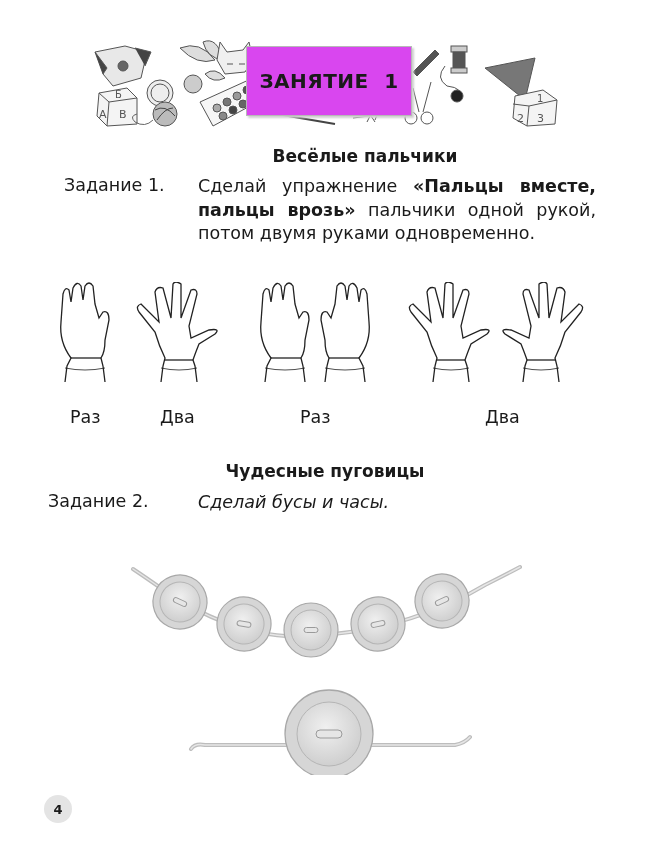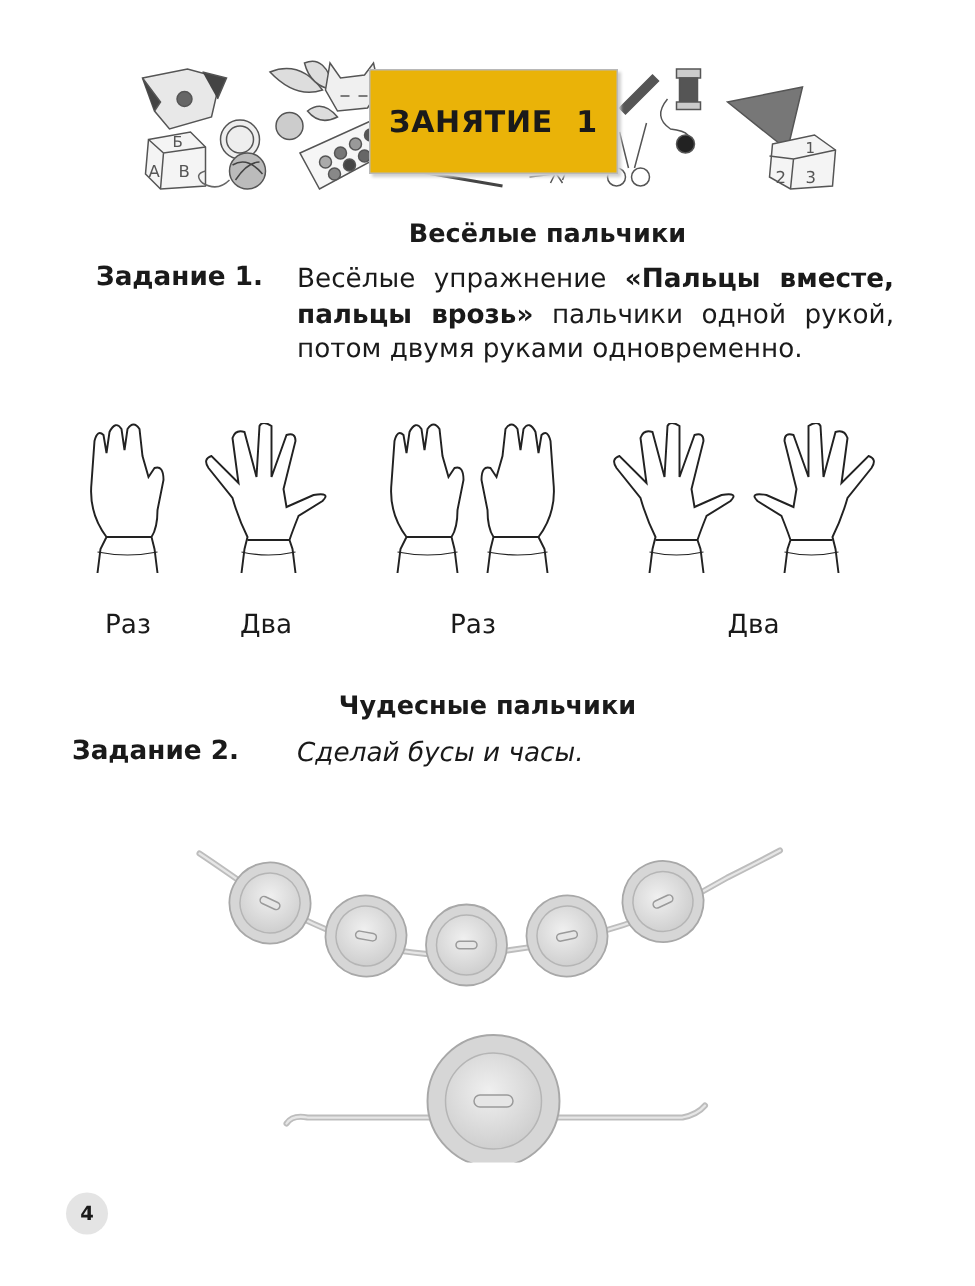--- a/index.html
+++ b/index.html
@@ -1,26 +1,26 @@
 <!DOCTYPE html>
 <html><head>
   <meta charset="utf-8">
   <style>
     html, body { margin: 0; padding: 0; background: #ffffff; }
     body { width: 650px; height: 857px; position: relative; overflow: hidden;
            font-family: "DejaVu Sans", "Liberation Sans", sans-serif; color: #1a1a1a; }
     .abs { position: absolute; }
     
     .banner { left: 85px; top: 38px; width: 480px; height: 90px; }
-    .title-box { left: 246px; top: 46px; width: 164px; height: 68px; background: #eab308;
+    .title-box { left: 246px; top: 46px; width: 164px; height: 68px; background: #d946ef;
                  border: 1.5px solid #b8b8b8; box-shadow: 2px 2px 2px #cfcfcf;
                  display: flex; align-items: center; justify-content: center; }
     .title-box span { font-weight: bold; font-size: 20px; letter-spacing: 0.5px; word-spacing: 8px; }
     .section-title { width: 650px; left: 0; text-align: center; font-weight: bold; font-size: 17px; }
-    .task-label { font-weight: bold; font-size: 17.5px; }
+    .task-label { font-weight: normal; font-size: 17.5px; }
     .task-text { font-size: 17.5px; line-height: 23.5px; text-align: justify; }
     .task-text b { font-weight: bold; }
     .hand-label { font-size: 17.5px; }
     .page-num { left: 44px; top: 795px; width: 28px; height: 28px; border-radius: 50%;
                 background: #e4e4e4; display: flex; align-items: center; justify-content: center;
                 font-weight: bold; font-size: 13px; }
   </style>
 </head>
 <body>
 
@@ -116,21 +116,21 @@
 </svg>
 
 <div class="abs title-box">
   <span>ЗАНЯТИЕ 1</span>
 </div>
 
 <div class="abs section-title" style="top:146px;padding-left:40px;">Весёлые пальчики</div>
 
 <div class="abs task-label" style="left:64px; top:175px;">Задание 1.</div>
 <div class="abs task-text" style="left:198px; top:175px; width:398px;">
-  <span>Весёлые упражнение </span><b>«Пальцы вместе, пальцы врозь»</b><span> пальчики одной рукой, потом двумя руками одновременно.</span>
+  <span>Сделай упражнение </span><b>«Пальцы вместе, пальцы врозь»</b><span> пальчики одной рукой, потом двумя руками одновременно.</span>
 </div>
 
 <svg class="abs" style="left:55px; top:282px;" width="530" height="112" viewBox="0 0 530 112">
   <defs>
 
     <g id="closedHand" stroke="#222" stroke-width="1.3" fill="#fff">
       <path d="M10,100 L12,84 L16,76 Q4,60 6,40 L8,12 Q10,4 14,8 L16,20 L18,6 Q22,-2 26,4 L28,18 L30,4 Q34,-2 38,4 L40,22 L44,36 L48,30 Q54,28 54,38 L50,58 Q50,70 46,76 L48,84 L50,100"></path>
       <path d="M16,76 L46,76" fill="none"></path>
       <path d="M10,86 Q30,90 50,86" fill="none" stroke-width="0.8"></path>
     </g>
@@ -159,21 +159,21 @@
   <g transform="translate(530,0) scale(-1,1)">
       <use href="#openHand"></use>
     </g>
 </svg>
 
 <div class="abs hand-label" style="left:70px; top:407px;">Раз</div>
 <div class="abs hand-label" style="left:160px; top:407px;">Два</div>
 <div class="abs hand-label" style="left:300px; top:407px;">Раз</div>
 <div class="abs hand-label" style="left:485px; top:407px;">Два</div>
 
-<div class="abs section-title" style="top:461px;">Чудесные пальчики</div>
+<div class="abs section-title" style="top:461px;">Чудесные пуговицы</div>
 
 <div class="abs task-label" style="left:48px; top:491px;">Задание 2.</div>
 <div class="abs task-text" style="left:198px; top:491px;font-style:italic;">Сделай бусы и часы.</div>
 
 <svg class="abs" style="left:125px; top:555px;" width="405" height="105" viewBox="0 0 405 105">
   <defs>
     <radialGradient id="btnFace" cx="45%" cy="40%" r="60%">
       <stop offset="0%" stop-color="#f0f0f0"></stop>
       <stop offset="100%" stop-color="#cfcfcf"></stop>
     </radialGradient>

